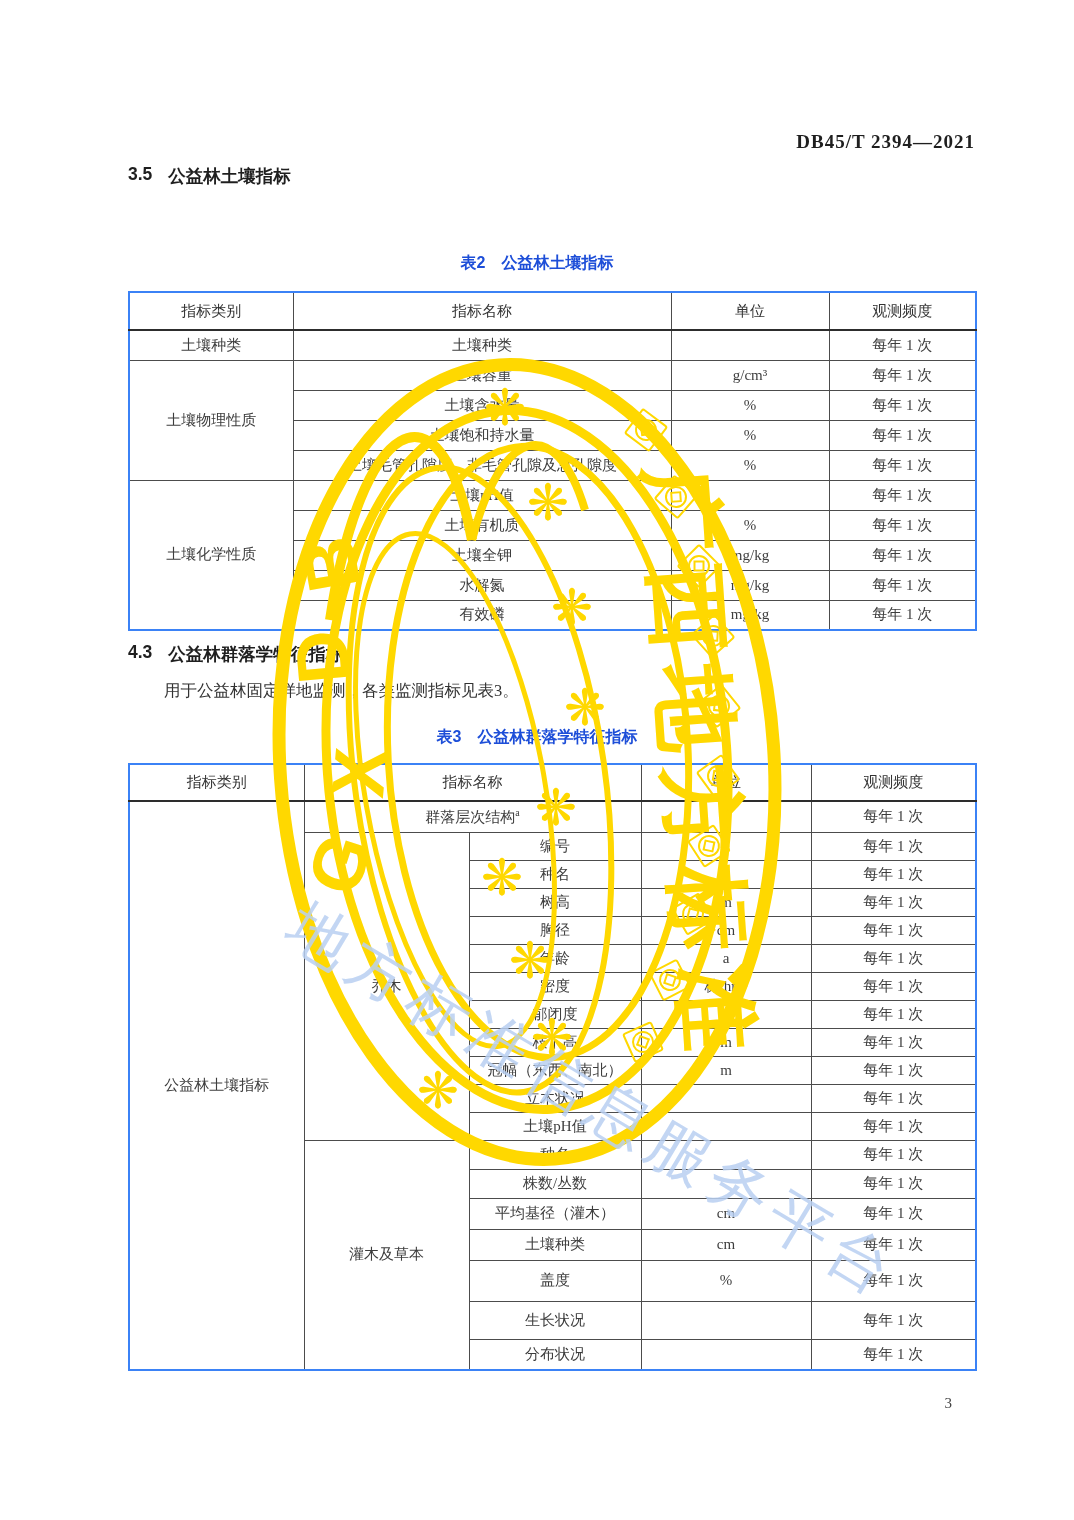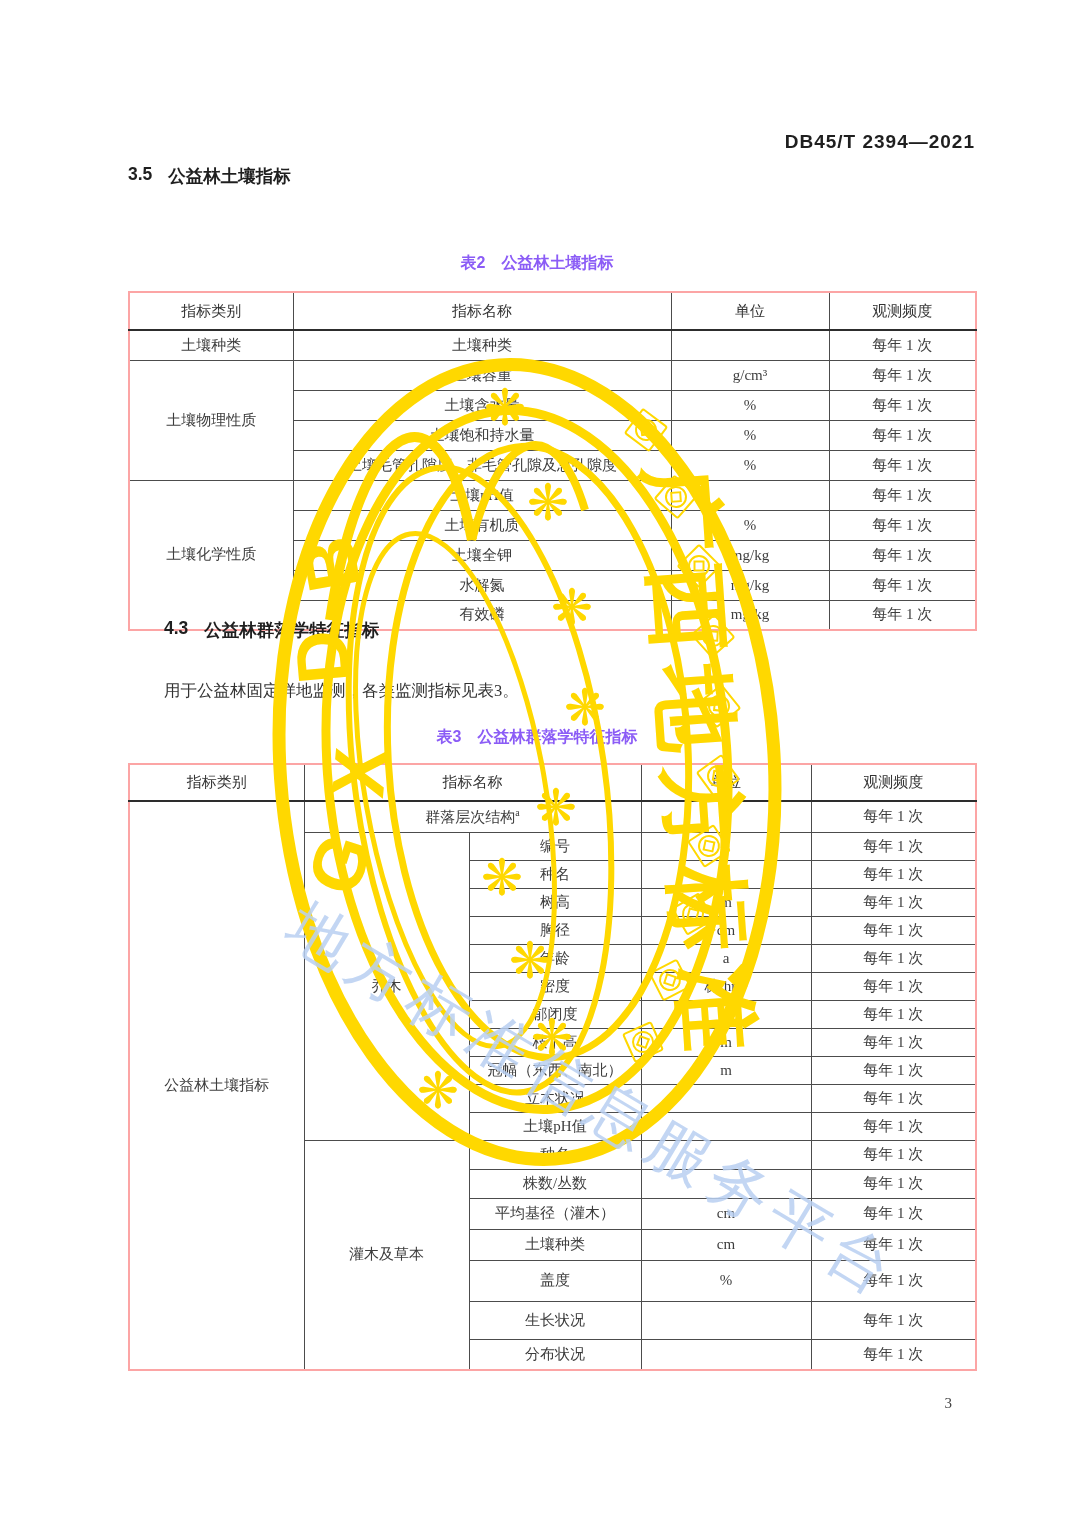--- a/index.html
+++ b/index.html
@@ -1,32 +1,32 @@
 <!DOCTYPE html>
 <html><head>
 <meta charset="utf-8">
 <style>
   html,body{margin:0;padding:0;background:#e8e8e8;}
   .page{position:relative;width:1074px;height:1520px;background:#ffffff;margin:0 auto;
         font-family:"Liberation Serif",serif;color:#3a3a3a;overflow:hidden;}
-  .doc-code{position:absolute;top:131px;right:99px;font-family:Liberation Sans, sans-serif;
+  .doc-code{position:absolute;top:131px;right:99px;font-family:Liberation Serif, serif;
             font-weight:700;font-size:19px;letter-spacing:1px;color:#1f1f1f;}
   .sec-head{position:absolute;left:128px;font-family:"Liberation Sans",sans-serif;
             font-weight:700;font-size:17.5px;color:#1f1f1f;display:flex;gap:16px;}
   #head42{top:164px;}
-  #head43{top:618px;margin-left:36px;}
+  #head43{top:642px;}
   .para{position:absolute;left:164px;font-size:16.5px;color:#333;}
   #para42{top:204px;}
   #para43{top:680px;}
   .tbl-caption{position:absolute;left:0;width:100%;text-align:center;
-               font-family:"Liberation Sans",sans-serif;font-weight:700;font-size:16px;color:#8b5cf6;}
+               font-family:"Liberation Sans",sans-serif;font-weight:700;font-size:16px;color:#1d4ed8;}
   #cap2{top:253px;}
   #cap3{top:727px;}
   table{position:absolute;left:128px;border-collapse:collapse;table-layout:fixed;
-        border:2px solid #fca5a5;}
+        border:2px solid #3b82f6;}
   #table2{top:291px;width:847px;}
   #table3{top:763px;width:847px;}
   th,td{border:1px solid #4c4c4c;text-align:center;vertical-align:middle;
         font-size:15px;font-weight:400;padding:0 2px;color:#3d3d3d;overflow:hidden;}
   tr.hd th{font-size:15px;color:#333;border-bottom:2px solid #2d2d2d;}
   #table2 tr{height:30px;} #table2 tr.hd{height:38px;}
   #table3 tr{height:28px;} #table3 tr.hd{height:37px;} #table3 tr.rfull{height:31px;}
   .rh29{height:29px !important;}
   .rh31{height:31px !important;padding-left:12px;}
   .rh38{height:38px !important;}

